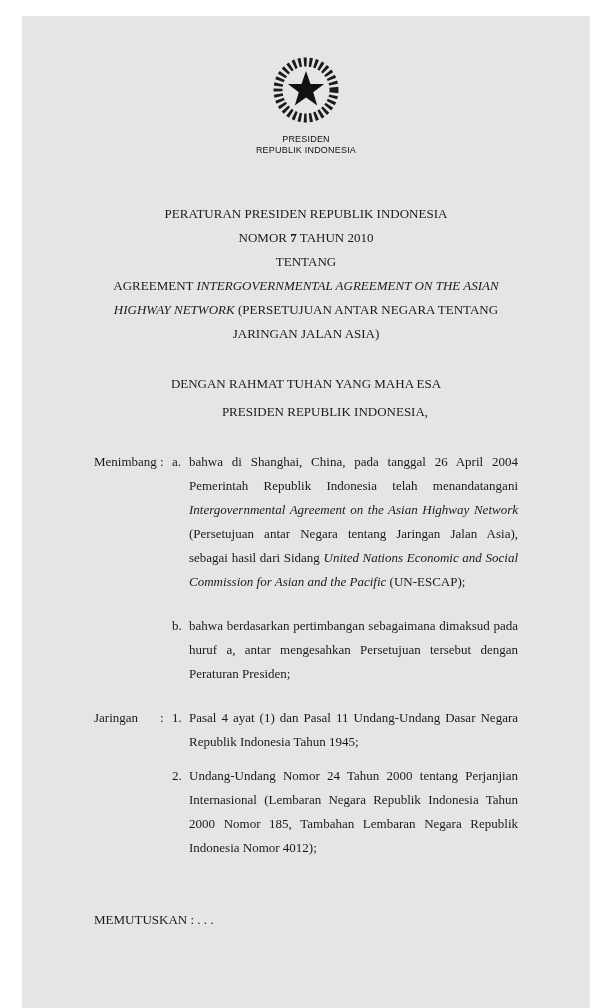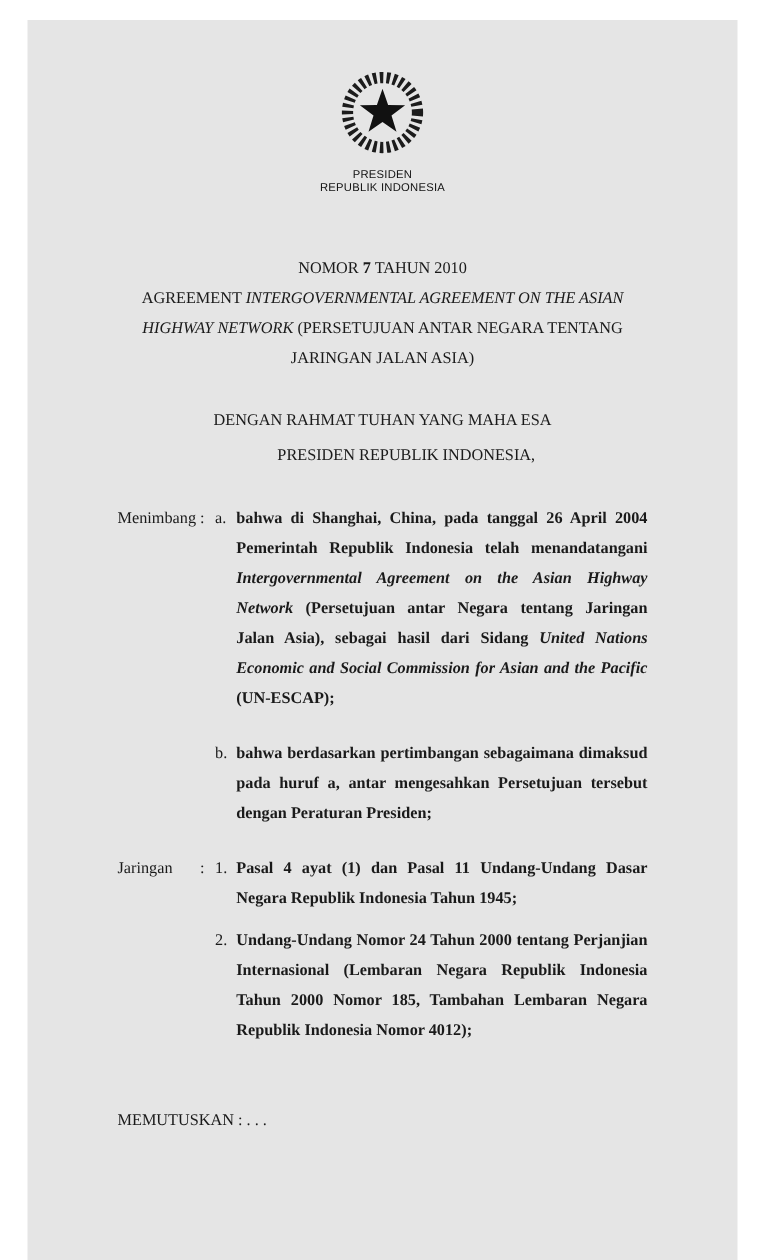--- a/index.html
+++ b/index.html
@@ -31,21 +31,21 @@
   .b  { font-weight: bold; }
   .preamble { text-align: center; line-height: 24px; }
   .preamble-1 { margin-top: 26px; }
   .preamble-2 { margin-top: 4px; padding-left: 38px; }
   .content { padding: 0 72px; }
   .content-start { margin-top: 26px; }
   .row { display: flex; line-height: 24px; }
   .row .label  { width: 66px; flex: none; font-family: Liberation Serif, serif; }
   .row .colon  { width: 12px; flex: none; }
   .row .marker { width: 17px; flex: none; }
-  .row .text   { flex: 1; text-align: justify; font-weight: bold; }
+  .row .text   { flex: 1; text-align: justify; }
   .gap    { margin-top: 20px; }
   .gap-sm { margin-top: 10px; }
   .memutuskan {
     text-align: left;
     line-height: 24px;
     margin-top: 48px;
   }
 </style>
 </head>
 <body>
@@ -57,25 +57,27 @@
       <circle cx="50" cy="38" r="28" fill="none" stroke="#1c1c1c" stroke-width="9" stroke-dasharray="2.8 2.6"></circle>
       <polygon points="50,19 54.5,31.9 68.1,32.1 57.2,40.3 61.2,53.4 50,45.6 38.8,53.4 42.8,40.3 31.9,32.1 45.5,31.9" fill="#111111"></polygon>
     </svg>
     <div class="seal-caption">
       <div>PRESIDEN</div>
       <div>REPUBLIK INDONESIA</div>
     </div>
   </div>
 
   <div class="title-block">
+    <div>PERATURAN PRESIDEN REPUBLIK INDONESIA</div>
     <div>
       <span>NOMOR</span>
       <span class="b">7</span>
       <span>TAHUN 2010</span>
     </div>
+    <div>TENTANG</div>
     <div class="subject">
       <span>AGREEMENT</span>
       <span class="it">INTERGOVERNMENTAL AGREEMENT ON THE ASIAN HIGHWAY NETWORK</span>
       <span>(PERSETUJUAN ANTAR NEGARA TENTANG JARINGAN JALAN ASIA)</span>
     </div>
   </div>
 
   <div class="preamble preamble-1">DENGAN RAHMAT TUHAN YANG MAHA ESA</div>
   <div class="preamble preamble-2">PRESIDEN REPUBLIK INDONESIA,</div>
 

